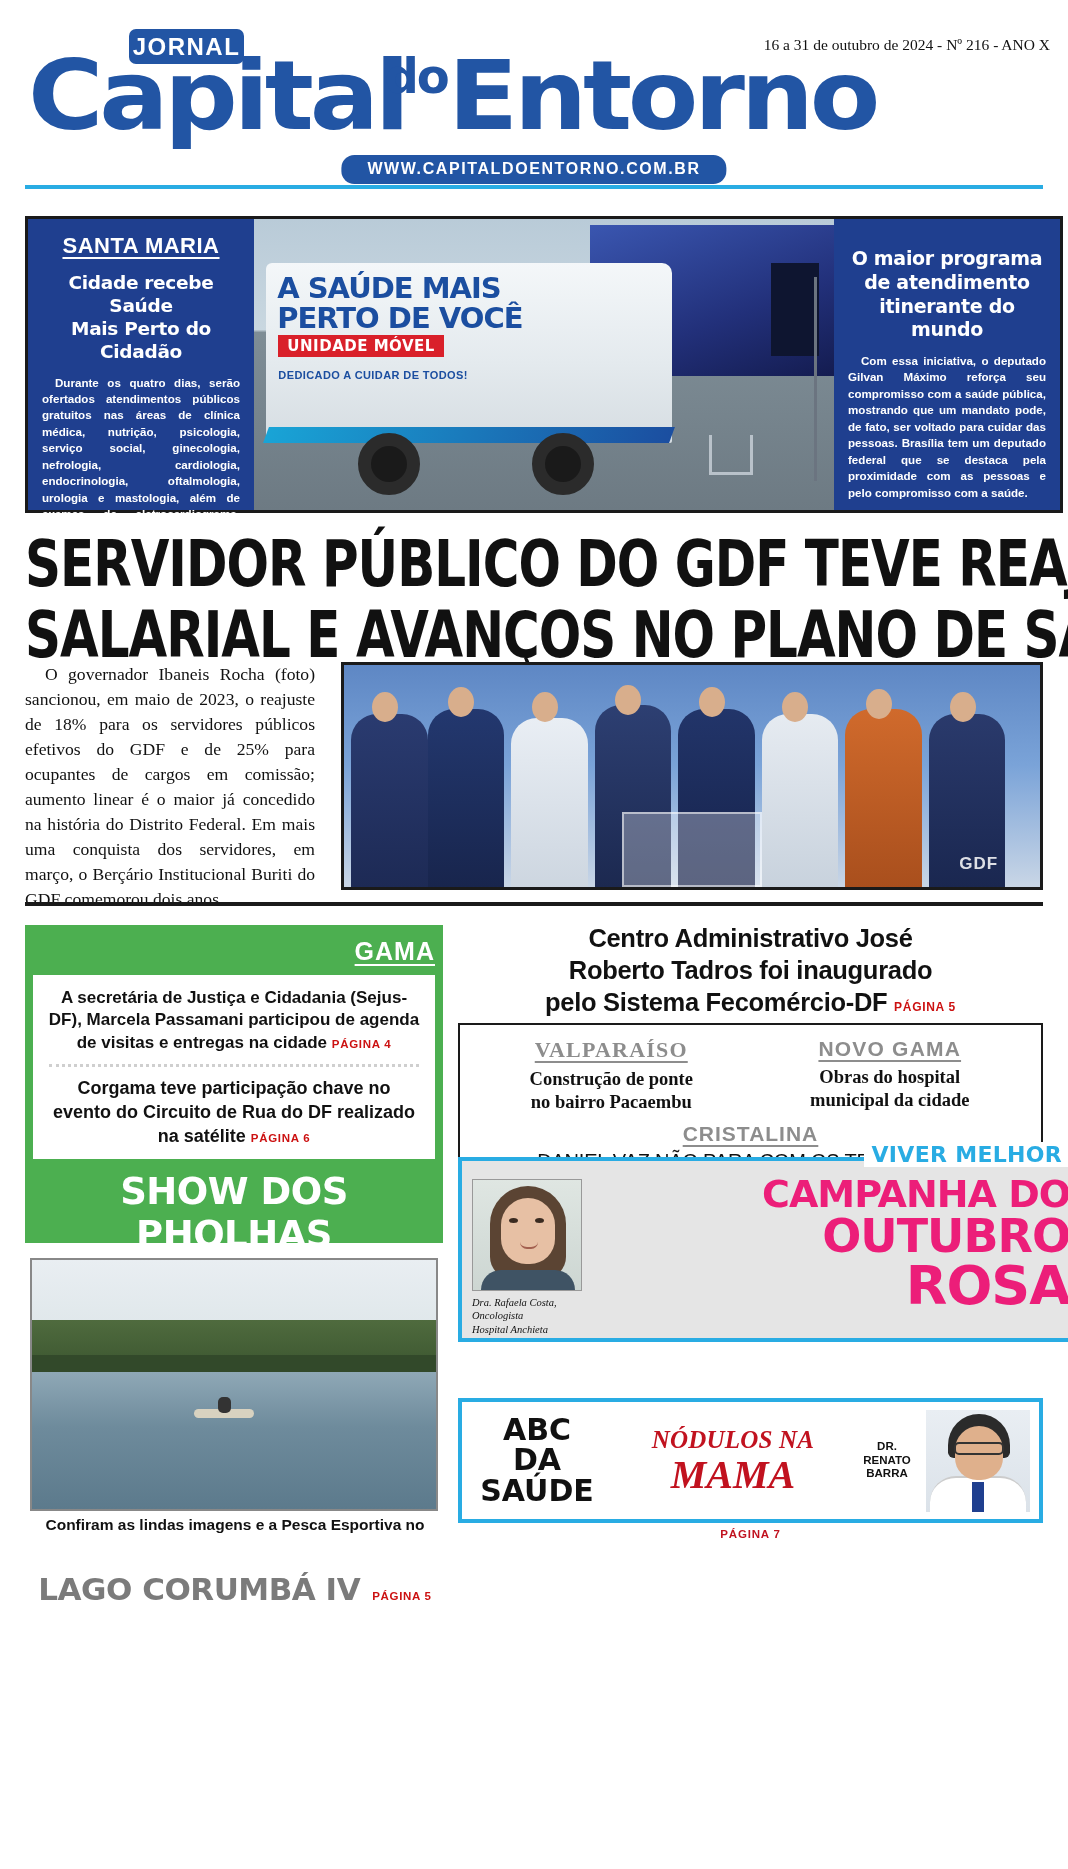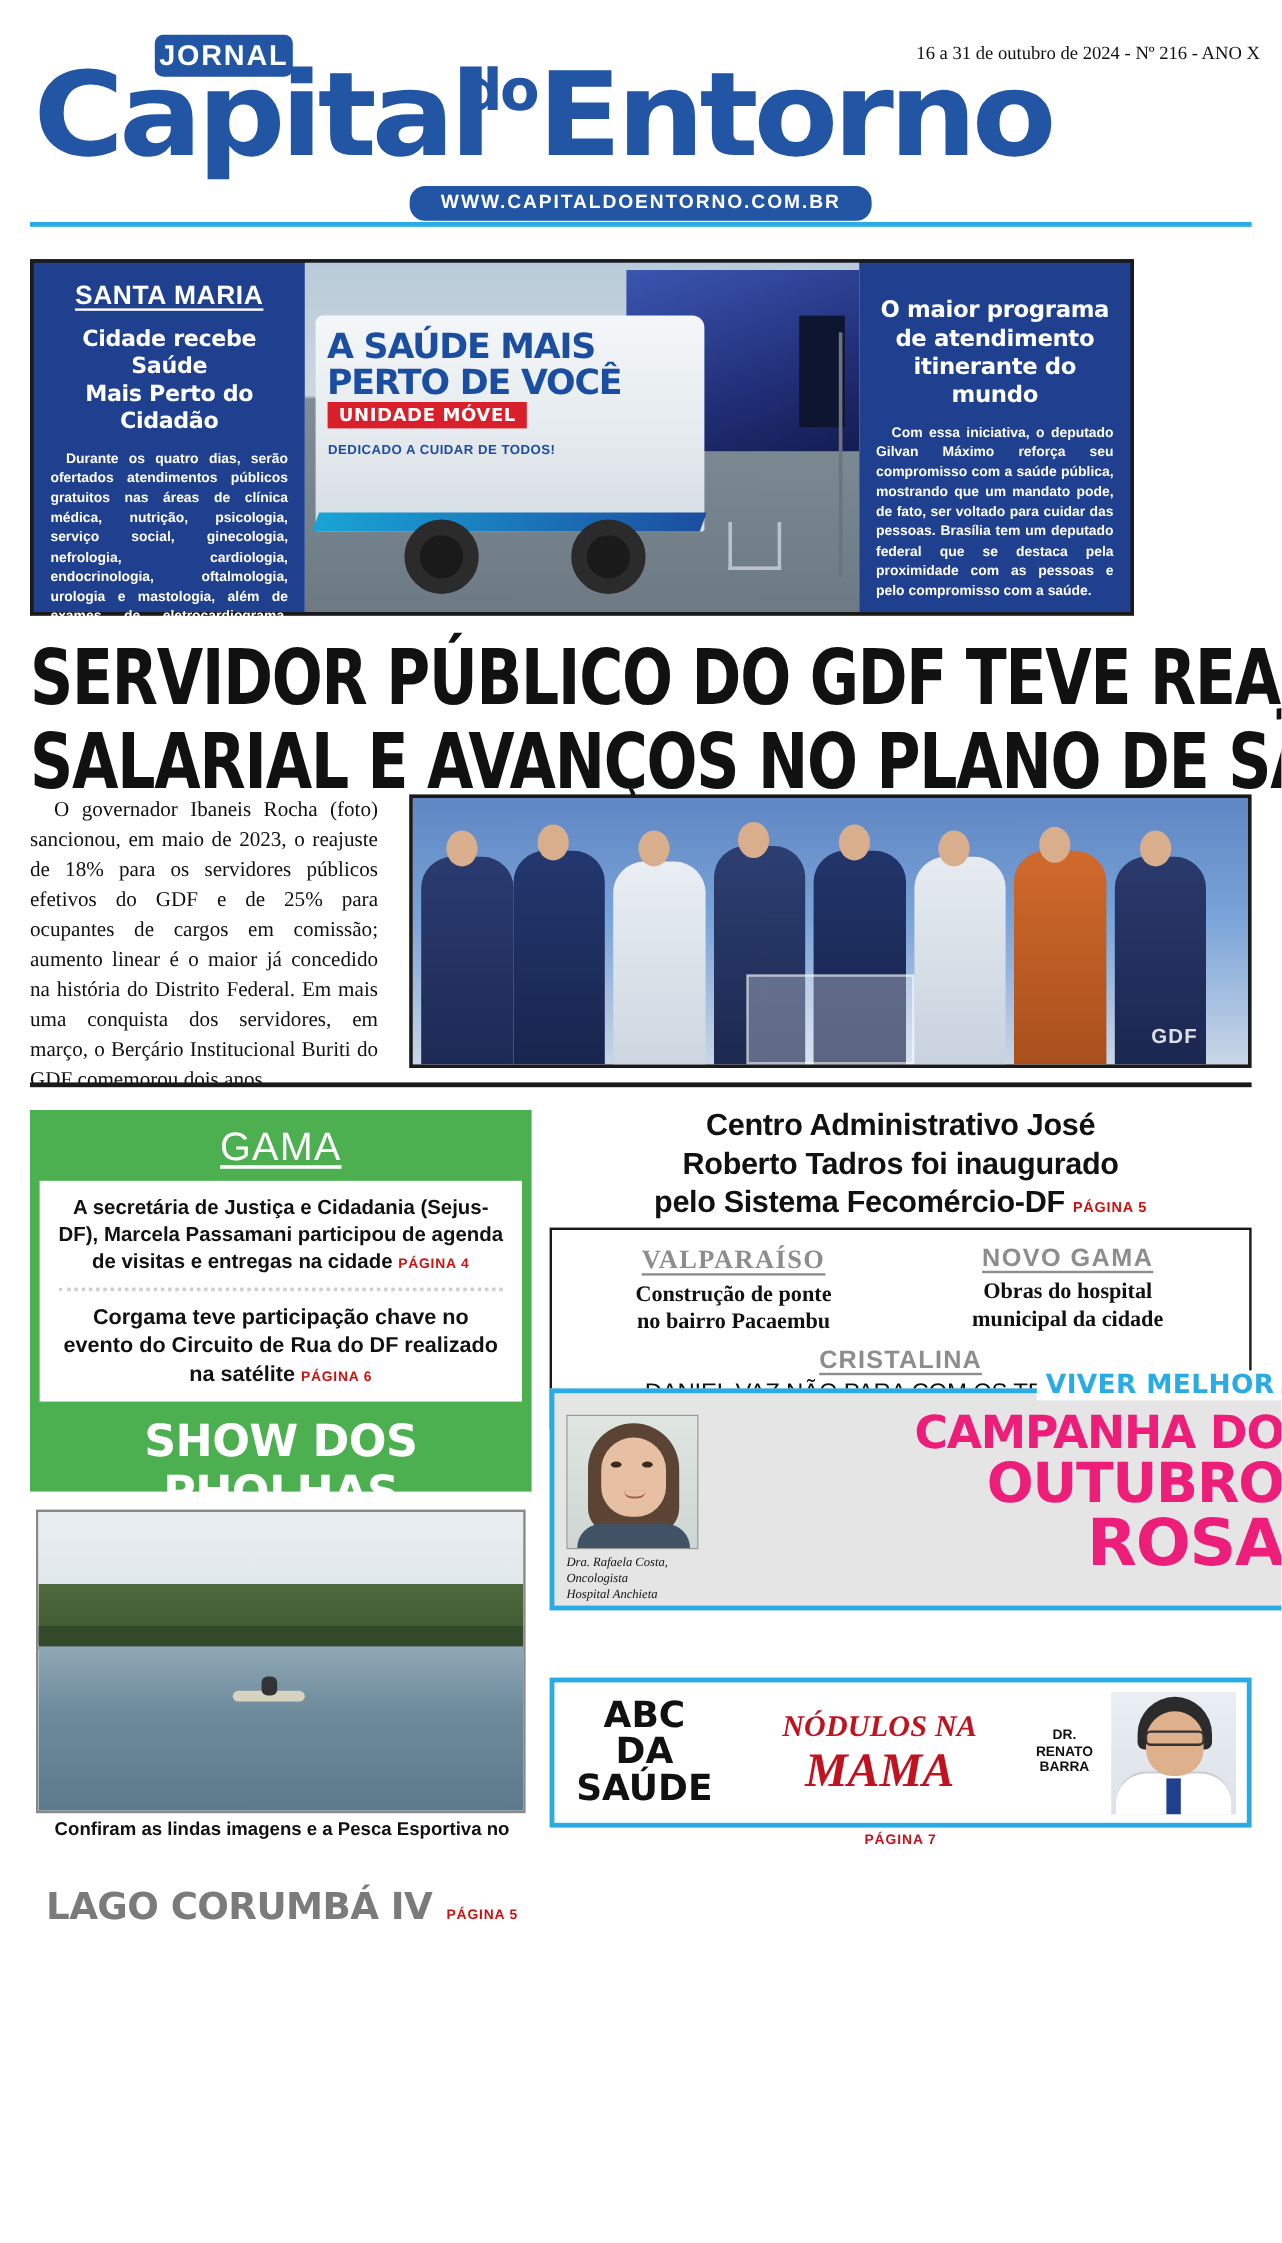--- a/index.html
+++ b/index.html
@@ -62,21 +62,21 @@
     white-space: nowrap;
   }
   .rule-blue {
     position: absolute; left: 25px; right: 25px; top: 185px;
     height: 4px; background: #29ace3;
   }
 
   
   .top-feature {
     position: absolute; left: 25px; top: 216px;
-    width: 920px; height: 297px;
+    width: 1038px; height: 297px;
     background: #1f3f8f;
     border: 3px solid #1a1a1a;
     display: flex;
   }
   .tf-col {
     width: 226px; padding: 14px 14px 0 14px;
     color: #fff; flex-shrink: 0;
   }
   .tf-kicker {
     text-align: center; font-size: 22px; font-weight: bold;
@@ -231,22 +231,22 @@
   }
 
   
   .gama {
     position:absolute; left:25px; top:925px;
     width:418px; height:318px;
     background:#4caf50;
     padding:8px;
   }
   .gama-title {
-    text-align:center; color:#fff; font-weight:normal;
-    font-size:33px; letter-spacing:1px;
+    text-align:right; color:#fff; font-weight:bold;
+    font-size:25px; letter-spacing:1px;
     text-decoration:underline; text-underline-offset:4px;
     margin:4px 0 9px;
   }
   .gama-inner {
     background:#fff; padding:12px 14px 10px;
   }
   .gama-p1 {
     text-align:center; font-weight:bold; font-size:17px;
     line-height:1.32; color:#111;
   }

